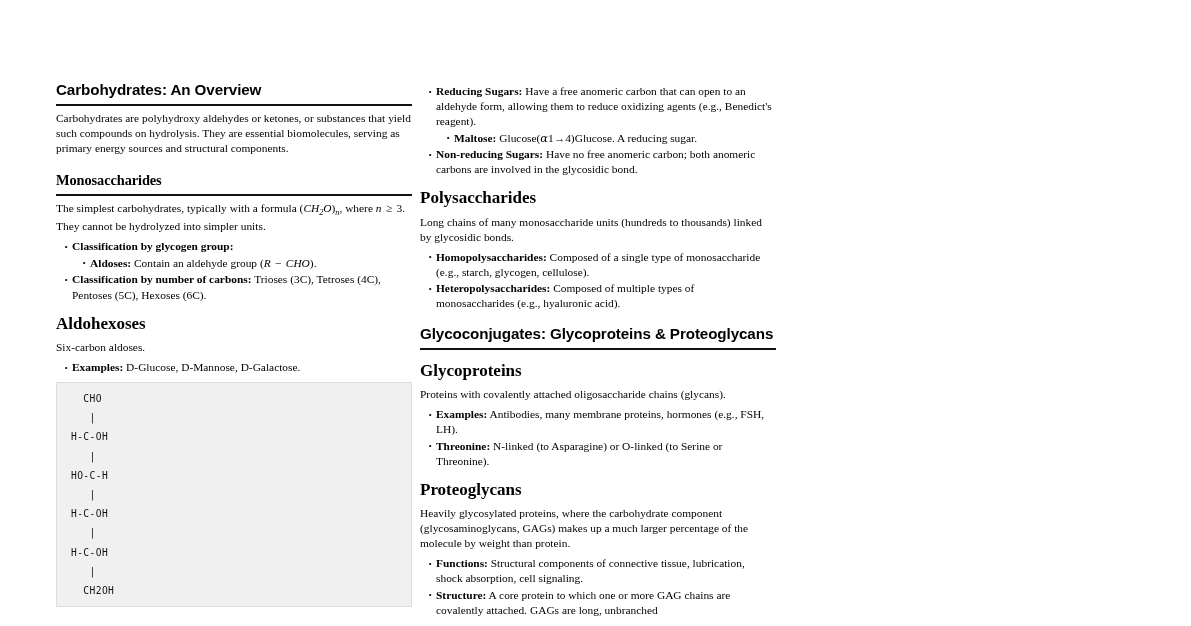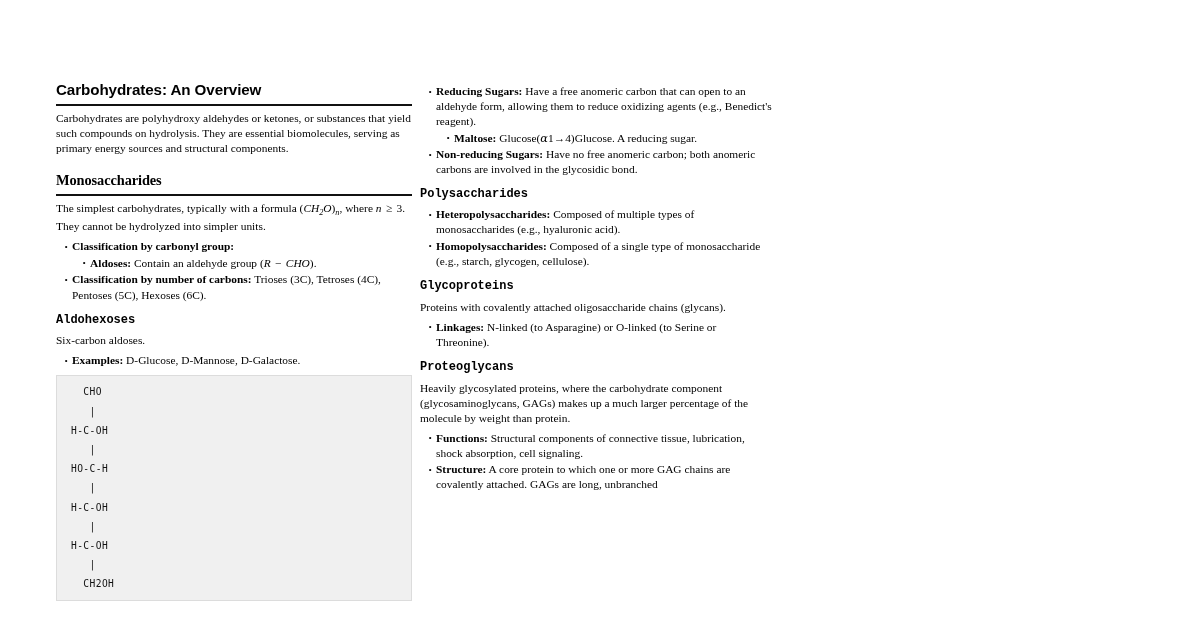--- a/index.html
+++ b/index.html
@@ -47,22 +47,22 @@
   h2.doc-h2 {
     font-family: "Liberation Serif", "DejaVu Serif", serif;
     font-size: 14.4px;
     font-weight: bold;
     margin: 15px 0 2px 0;
     padding: 0 0 4px 0;
     border-bottom: 2.2px solid #111111;
     letter-spacing: -0.1px;
   }
   h3.doc-h3 {
-    font-family: Liberation Mono, monospace;
-    font-size: 12px;
+    font-family: Liberation Serif, serif;
+    font-size: 17px;
     font-weight: bold;
     margin: 10px 0 2px 0;
     padding: 0;
   }
   p.para {
     margin: 5px 0 5px 0;
     text-align: left;
   }
   ul.blist {
     list-style: none;
@@ -128,21 +128,21 @@
       <p class="para">Carbohydrates are polyhydroxy aldehydes or ketones, or substances that yield such compounds on hydrolysis. They are essential biomolecules, serving as primary energy sources and structural components.</p>
 
       <h2 class="doc-h2">Monosaccharides</h2>
 
       <p class="para">
         <span>The simplest carbohydrates, typically with a formula </span><span class="math"><span class="mathup">(</span>C<span class="mathup"></span>H<sub>2</sub>O<span class="mathup">)</span><sub>n</sub></span><span>, </span><span>where </span><span class="math">n <span class="op">≥</span> <span class="mathup">3</span></span><span>. They cannot be hydrolyzed into simpler units.</span>
       </p>
 
       <ul class="blist">
         <li>
-          <span class="lbl">Classification by carbonyl group:</span>
+          <span class="lbl">Classification by glycogen group:</span>
           <ul class="blist">
             <li>
               <span class="lbl">Aldoses:</span><span> Contain an aldehyde group (</span><span class="math">R <span class="op">−</span> CHO</span><span>).</span>
             </li>
           </ul>
         </li>
         <li>
           <span class="lbl">Classification by number of carbons:</span><span> Trioses (3C), Tetroses (4C), Pentoses (5C), Hexoses (6C).</span>
         </li>
       </ul>
@@ -180,37 +180,42 @@
               <span class="lbl">Maltose:</span><span> Glucose(</span><span class="greek">α</span><span>1</span><span class="arrow">→</span><span>4</span><span>)Glucose. A reducing sugar.</span>
             </li>
           </ul>
         </li>
         <li>
           <span class="lbl">Non-reducing Sugars:</span><span> Have no free anomeric carbon; both anomeric carbons are involved in the glycosidic bond.</span>
         </li>
       </ul>
 
       <h3 class="doc-h3">Polysaccharides</h3>
-
-      <ul class="blist">
+      <p class="para">Long chains of many monosaccharide units (hundreds to thousands) linked by glycosidic bonds.</p>
+
+      <ul class="blist">
+        <li>
+          <span class="lbl">Homopolysaccharides:</span><span> Composed of a single type of monosaccharide (e.g., starch, glycogen, cellulose).</span>
+        </li>
         <li>
           <span class="lbl">Heteropolysaccharides:</span><span> Composed of multiple types of monosaccharides (e.g., hyaluronic acid).</span>
         </li>
-        <li>
-          <span class="lbl">Homopolysaccharides:</span><span> Composed of a single type of monosaccharide (e.g., starch, glycogen, cellulose).</span>
-        </li>
-      </ul>
-
+      </ul>
+
+      <h1 class="doc-h1" style="margin-top:12px;">Glycoconjugates: Glycoproteins &amp; Proteoglycans</h1>
 
       <h3 class="doc-h3">Glycoproteins</h3>
       <p class="para">Proteins with covalently attached oligosaccharide chains (glycans).</p>
 
       <ul class="blist">
         <li>
-          <span class="lbl">Linkages:</span><span> N-linked (to Asparagine) or O-linked (to Serine or Threonine).</span>
+          <span class="lbl">Examples:</span><span> Antibodies, many membrane proteins, hormones (e.g., FSH, LH).</span>
+        </li>
+        <li>
+          <span class="lbl">Threonine:</span><span> N-linked (to Asparagine) or O-linked (to Serine or Threonine).</span>
         </li>
       </ul>
 
       <h3 class="doc-h3">Proteoglycans</h3>
       <p class="para">Heavily glycosylated proteins, where the carbohydrate component (glycosaminoglycans, GAGs) makes up a much larger percentage of the molecule by weight than protein.</p>
 
       <ul class="blist">
         <li>
           <span class="lbl">Functions:</span><span> Structural components of connective tissue, lubrication, shock absorption, cell signaling.</span>
         </li>

